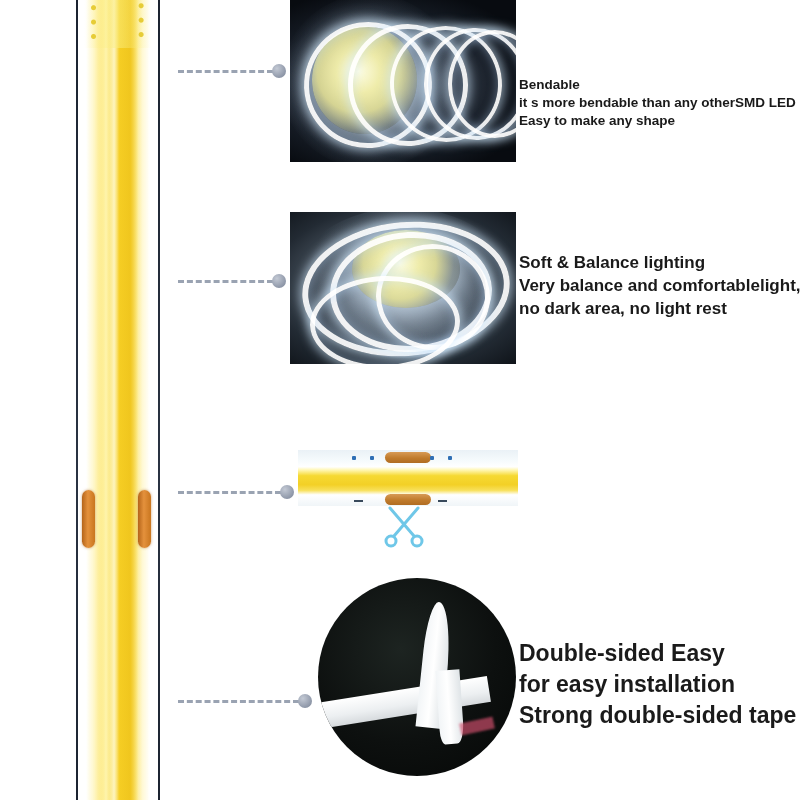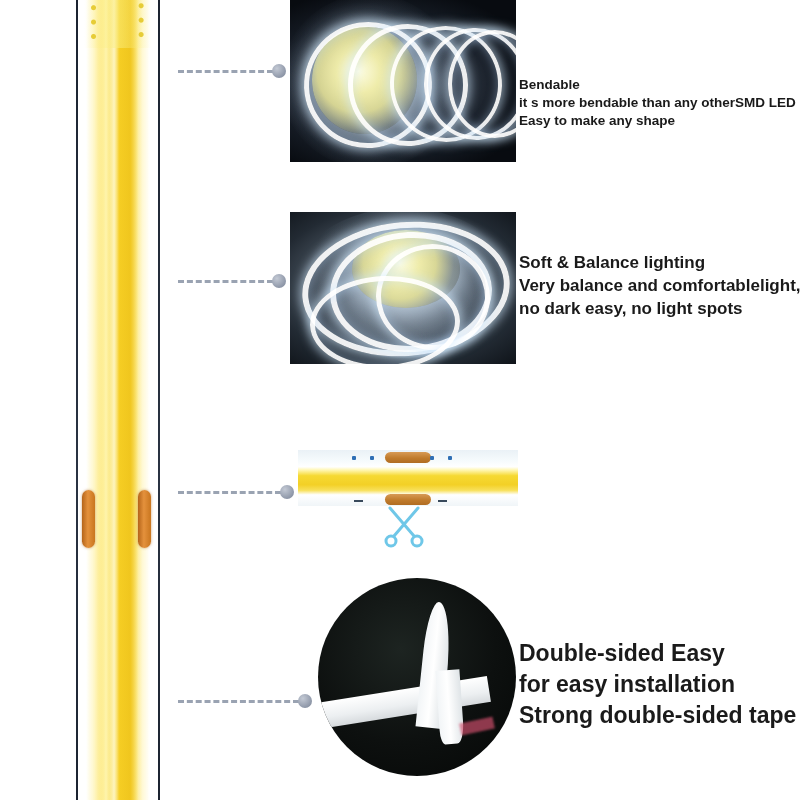--- a/index.html
+++ b/index.html
@@ -315,21 +315,21 @@
     <div class="coil" style="left:12px; top:10px; width:196px; height:122px; border-width:6px; transform:rotate(-5deg);"></div>
     <div class="coil" style="left:40px; top:20px; width:150px; height:108px; border-width:6px; transform:rotate(-3deg);"></div>
     <div class="coil" style="left:86px; top:32px; width:104px; height:96px;  border-width:5px; transform:rotate(4deg);"></div>
     <div class="coil" style="left:20px; top:64px; width:140px; height:84px;  border-width:5px; transform:rotate(-2deg);"></div>
   </div>
 </div>
 
 <div class="text-block tb2">
   <span class="t-line">Soft &amp; Balance lighting</span>
   <span class="t-line">Very balance and comfortablelight,</span>
-  <span class="t-line"> no dark easy, no light spots</span>
+  <span class="t-line"> no dark area, no light rest</span>
 </div>
 
 <div class="panel" style="left:298px; top:442px; width:220px; height:72px; background:#ffffff;">
   <div class="cut-scene">
     <div class="cut-strip-pcb"></div>
     <div class="cut-pad-mini" style="top:10px;"></div>
     <div class="cut-pad-mini" style="top:52px;"></div>
     <div class="cut-mark" style="left:54px; top:14px;"></div>
     <div class="cut-mark" style="left:72px; top:14px;"></div>
     <div class="cut-mark" style="left:132px; top:14px;"></div>

